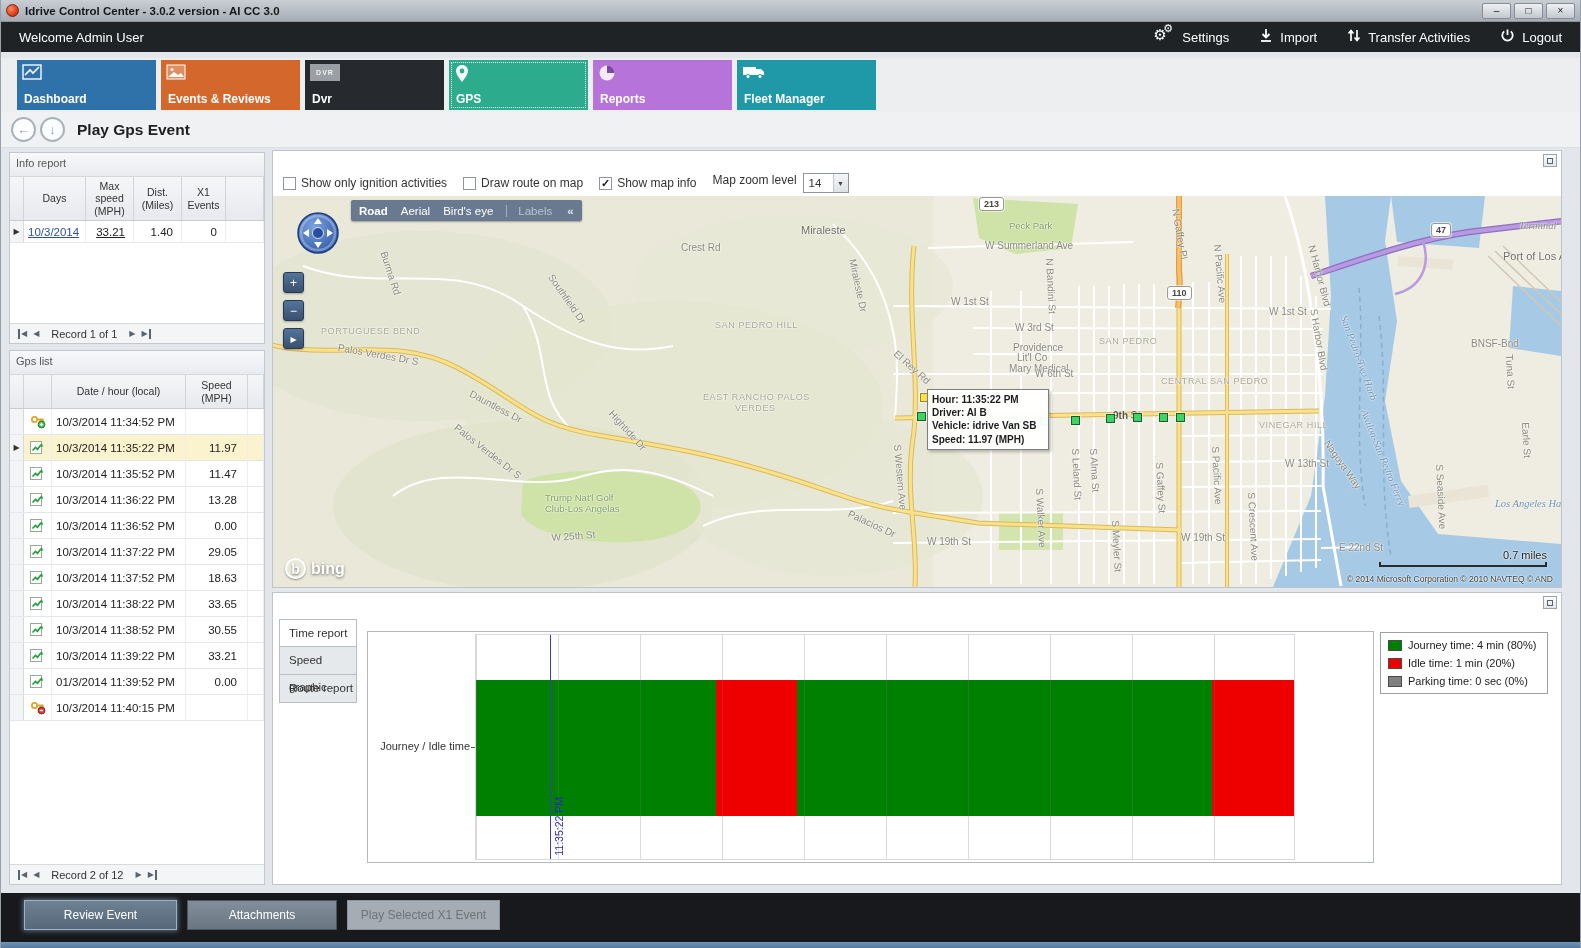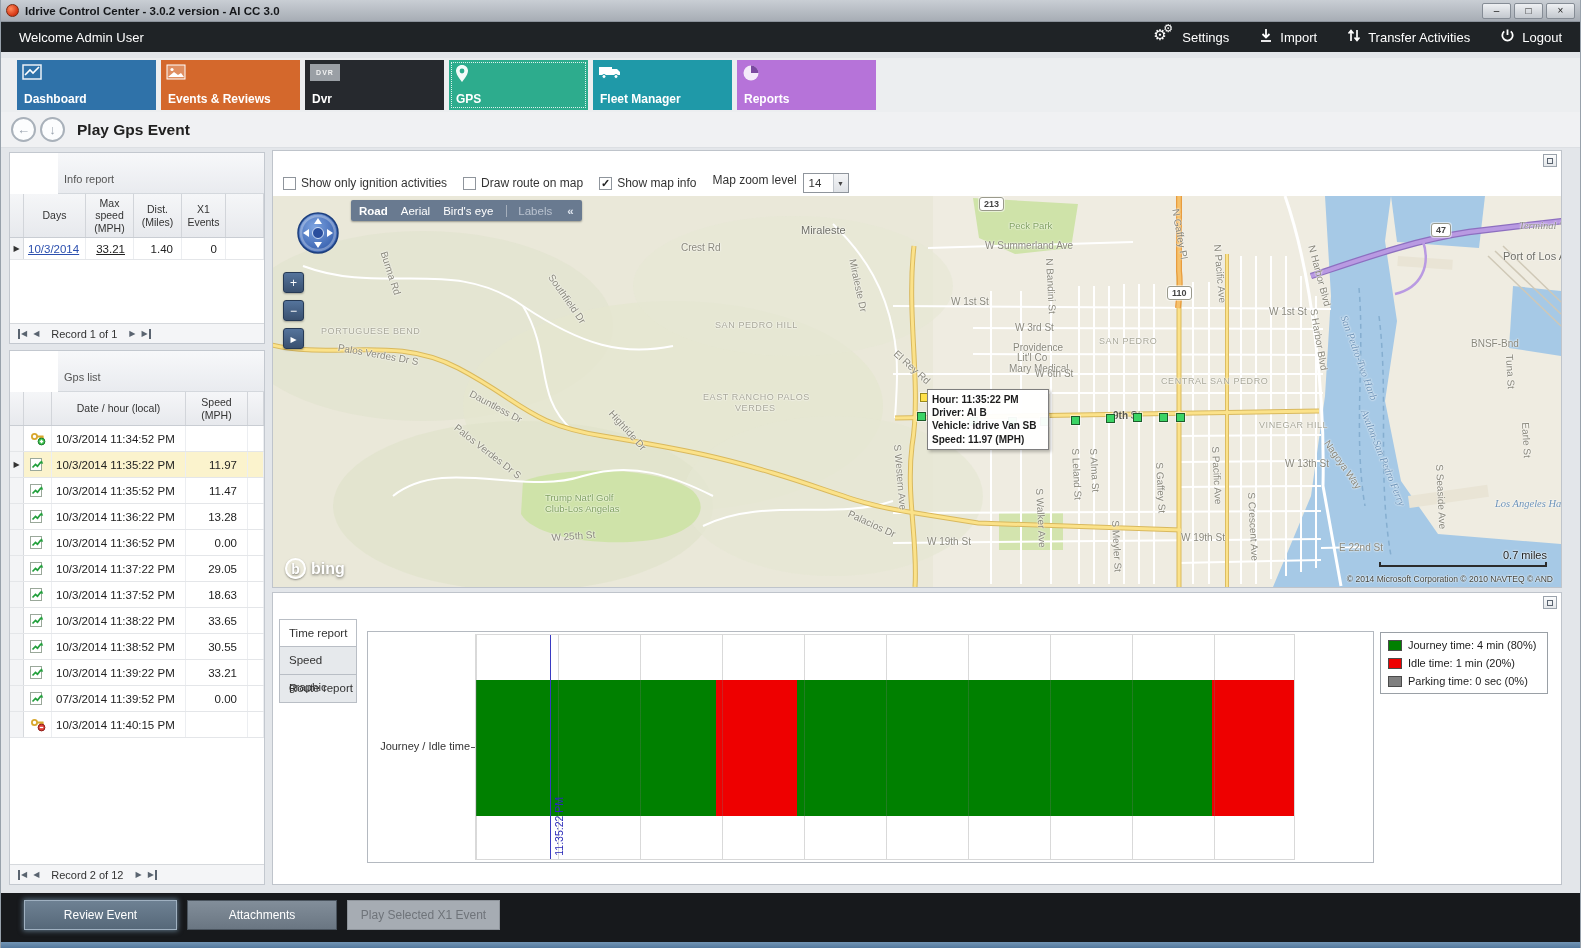--- a/index.html
+++ b/index.html
@@ -30,21 +30,21 @@
   .tile.selected{outline:1px dotted rgba(255,255,255,.85);outline-offset:-3px;}
   .dvr-thumb{width:30px;height:17px;background:#9a9fa5;border:1px solid #6d7киж278;color:#f2f2f2;font-size:7px;font-weight:bold;display:flex;align-items:center;justify-content:center;letter-spacing:1px;}
 
   
   .page-header{position:absolute;top:112px;left:0;right:0;height:36px;background:#f0f1f3;display:flex;align-items:center;padding-left:10px;gap:4px;border-bottom:1px solid #dcdfe3;}
   .circle-btn{width:25px;height:25px;border-radius:50%;border:2px solid #a9b1ba;color:#97a1ac;display:flex;align-items:center;justify-content:center;font-size:13px;font-weight:bold;background:#fcfdfe;cursor:pointer;}
   .page-title{margin-left:8px;font-size:15.5px;font-weight:bold;color:#202020;}
 
   
   .groupbox{position:absolute;background:#fff;border:1px solid #c3c8cf;display:flex;flex-direction:column;}
-  .groupbox .gb-caption{height:24px;background:linear-gradient(#f7f8fa,#e9ebef);border-bottom:1px solid #d4d8dd;font-size:11px;color:#555;padding:20px 6px;flex:0 0 auto;margin-left:48px;}
+  .groupbox .gb-caption{height:24px;background:linear-gradient(#f7f8fa,#e9ebef);border-bottom:1px solid #d4d8dd;font-size:11px;color:#555;padding:4px 6px;flex:0 0 auto;}
   .grid-header{display:grid;border-bottom:1px solid #c9cdd3;flex:0 0 auto;}
   .hcell{background:linear-gradient(#f5f6f8,#e7e9ed);border-right:1px solid #d2d5da;font-size:10.5px;color:#333;display:flex;align-items:center;justify-content:center;text-align:center;padding:2px;line-height:1.15;}
   .grid-row{display:grid;border-bottom:1px solid #e4e6e9;flex:0 0 auto;background:#fff;}
   .grid-row.selected{background:#fbf3cd;}
   .cell{border-right:1px solid #eceef1;font-size:11.5px;color:#222;display:flex;align-items:center;padding:0 4px;overflow:hidden;white-space:nowrap;}
   .cell.ind{background:#f3f4f6;border-right:1px solid #d6d9dd;justify-content:center;font-size:8px;color:#333;padding:0;}
   .grid-body{flex:1;background:#fff;overflow:hidden;}
   .pager{height:20px;border-top:1px solid #d6d9dd;background:#f4f5f7;display:flex;align-items:center;gap:6px;padding:0 8px;flex:0 0 auto;font-size:11px;color:#333;}
   .pgbtn{font-size:8px;color:#5a6470;cursor:pointer;line-height:10px;}
   .pgbtn.first{border-left:2px solid #5a6470;padding-left:1px;}
@@ -199,35 +199,35 @@
         </span>
       <span class="tile-label">Dvr</span>
     </div>
     <div class="tile selected" style="background: rgb(45, 172, 141);">
       <span class="tile-icon"><svg width="16" height="20" viewBox="0 0 16 20">
             <path d="M8,1 C11.5,1 14,3.6 14,7 C14,11 8,18 8,18 C8,18 2,11 2,7 C2,3.6 4.5,1 8,1 Z" fill="#fff" opacity=".95"></path>
             <circle cx="8" cy="7" r="2.4" fill="#2dac8d"></circle>
           </svg></span>
       <span class="tile-label">GPS</span>
     </div>
+    <div class="tile" style="background: rgb(182, 115, 217);">
+      <span class="tile-icon"><svg width="18" height="18" viewBox="0 0 18 18">
+            <circle cx="9" cy="9" r="7.5" fill="rgba(255,255,255,.85)"></circle>
+            <path d="M9,9 L9,1.5 A7.5,7.5 0 0,1 16.5,9 Z" fill="rgba(110,55,150,.9)"></path>
+          </svg></span>
+      <span class="tile-label">Reports</span>
+    </div>
     <div class="tile" style="background: rgb(31, 153, 168);">
       <span class="tile-icon"><svg width="24" height="16" viewBox="0 0 24 16">
             <rect x="1" y="3" width="13" height="8" fill="#fff"></rect>
             <path d="M14,5 H19 L22,8 V11 H14 Z" fill="#fff"></path>
             <circle cx="6" cy="12.5" r="2" fill="#fff" stroke="#1f99a8"></circle>
             <circle cx="18" cy="12.5" r="2" fill="#fff" stroke="#1f99a8"></circle>
           </svg></span>
       <span class="tile-label">Fleet Manager</span>
-    </div>
-    <div class="tile" style="background: rgb(182, 115, 217);">
-      <span class="tile-icon"><svg width="18" height="18" viewBox="0 0 18 18">
-            <circle cx="9" cy="9" r="7.5" fill="rgba(255,255,255,.85)"></circle>
-            <path d="M9,9 L9,1.5 A7.5,7.5 0 0,1 16.5,9 Z" fill="rgba(110,55,150,.9)"></path>
-          </svg></span>
-      <span class="tile-label">Reports</span>
     </div>
   </div>
 
   <div class="page-header">
     <div class="circle-btn">
         <span>←</span>
       </div>
     <div class="circle-btn">
         <span>↓</span>
       </div>
@@ -409,21 +409,21 @@
         </div>
         <div class="grid-row gps-grid-row">
           <div class="cell ind"></div>
           <div class="cell icon-cell">
             <svg width="15" height="15" viewBox="0 0 15 15">
               <rect x="0.5" y="1.5" width="11" height="12" fill="#ffffff" stroke="#9aa89a"></rect>
               <path d="M2.5,10.5 L5.5,7.5 L7.5,9.2 L11,4.8" fill="none" stroke="#22a03c" stroke-width="1.7"></path>
               <path d="M11.8,3.2 L13.2,6.8 L9.8,6.2 Z" fill="#22a03c"></path>
             </svg>
           </div>
-          <div class="cell">07/3/2014 11:39:52 PM</div>
+          <div class="cell">01/3/2014 11:39:52 PM</div>
           <div class="cell speed-cell">0.00</div>
           <div class="cell"></div>
         </div>
         <div class="grid-row gps-grid-row">
           <div class="cell ind"></div>
           <div class="cell icon-cell">
             <svg width="16" height="15" viewBox="0 0 16 15">
               <circle cx="4.5" cy="5.5" r="2.6" fill="none" stroke="#d8a72e" stroke-width="1.8"></circle>
               <path d="M7,5.5 H13.5 M10.5,5.5 V8 M12.8,5.5 V7.4" stroke="#d8a72e" stroke-width="1.8" fill="none"></path>
               <circle cx="11.5" cy="10.5" r="3.4" fill="#e04038" stroke="#8c1f1a"></circle>

